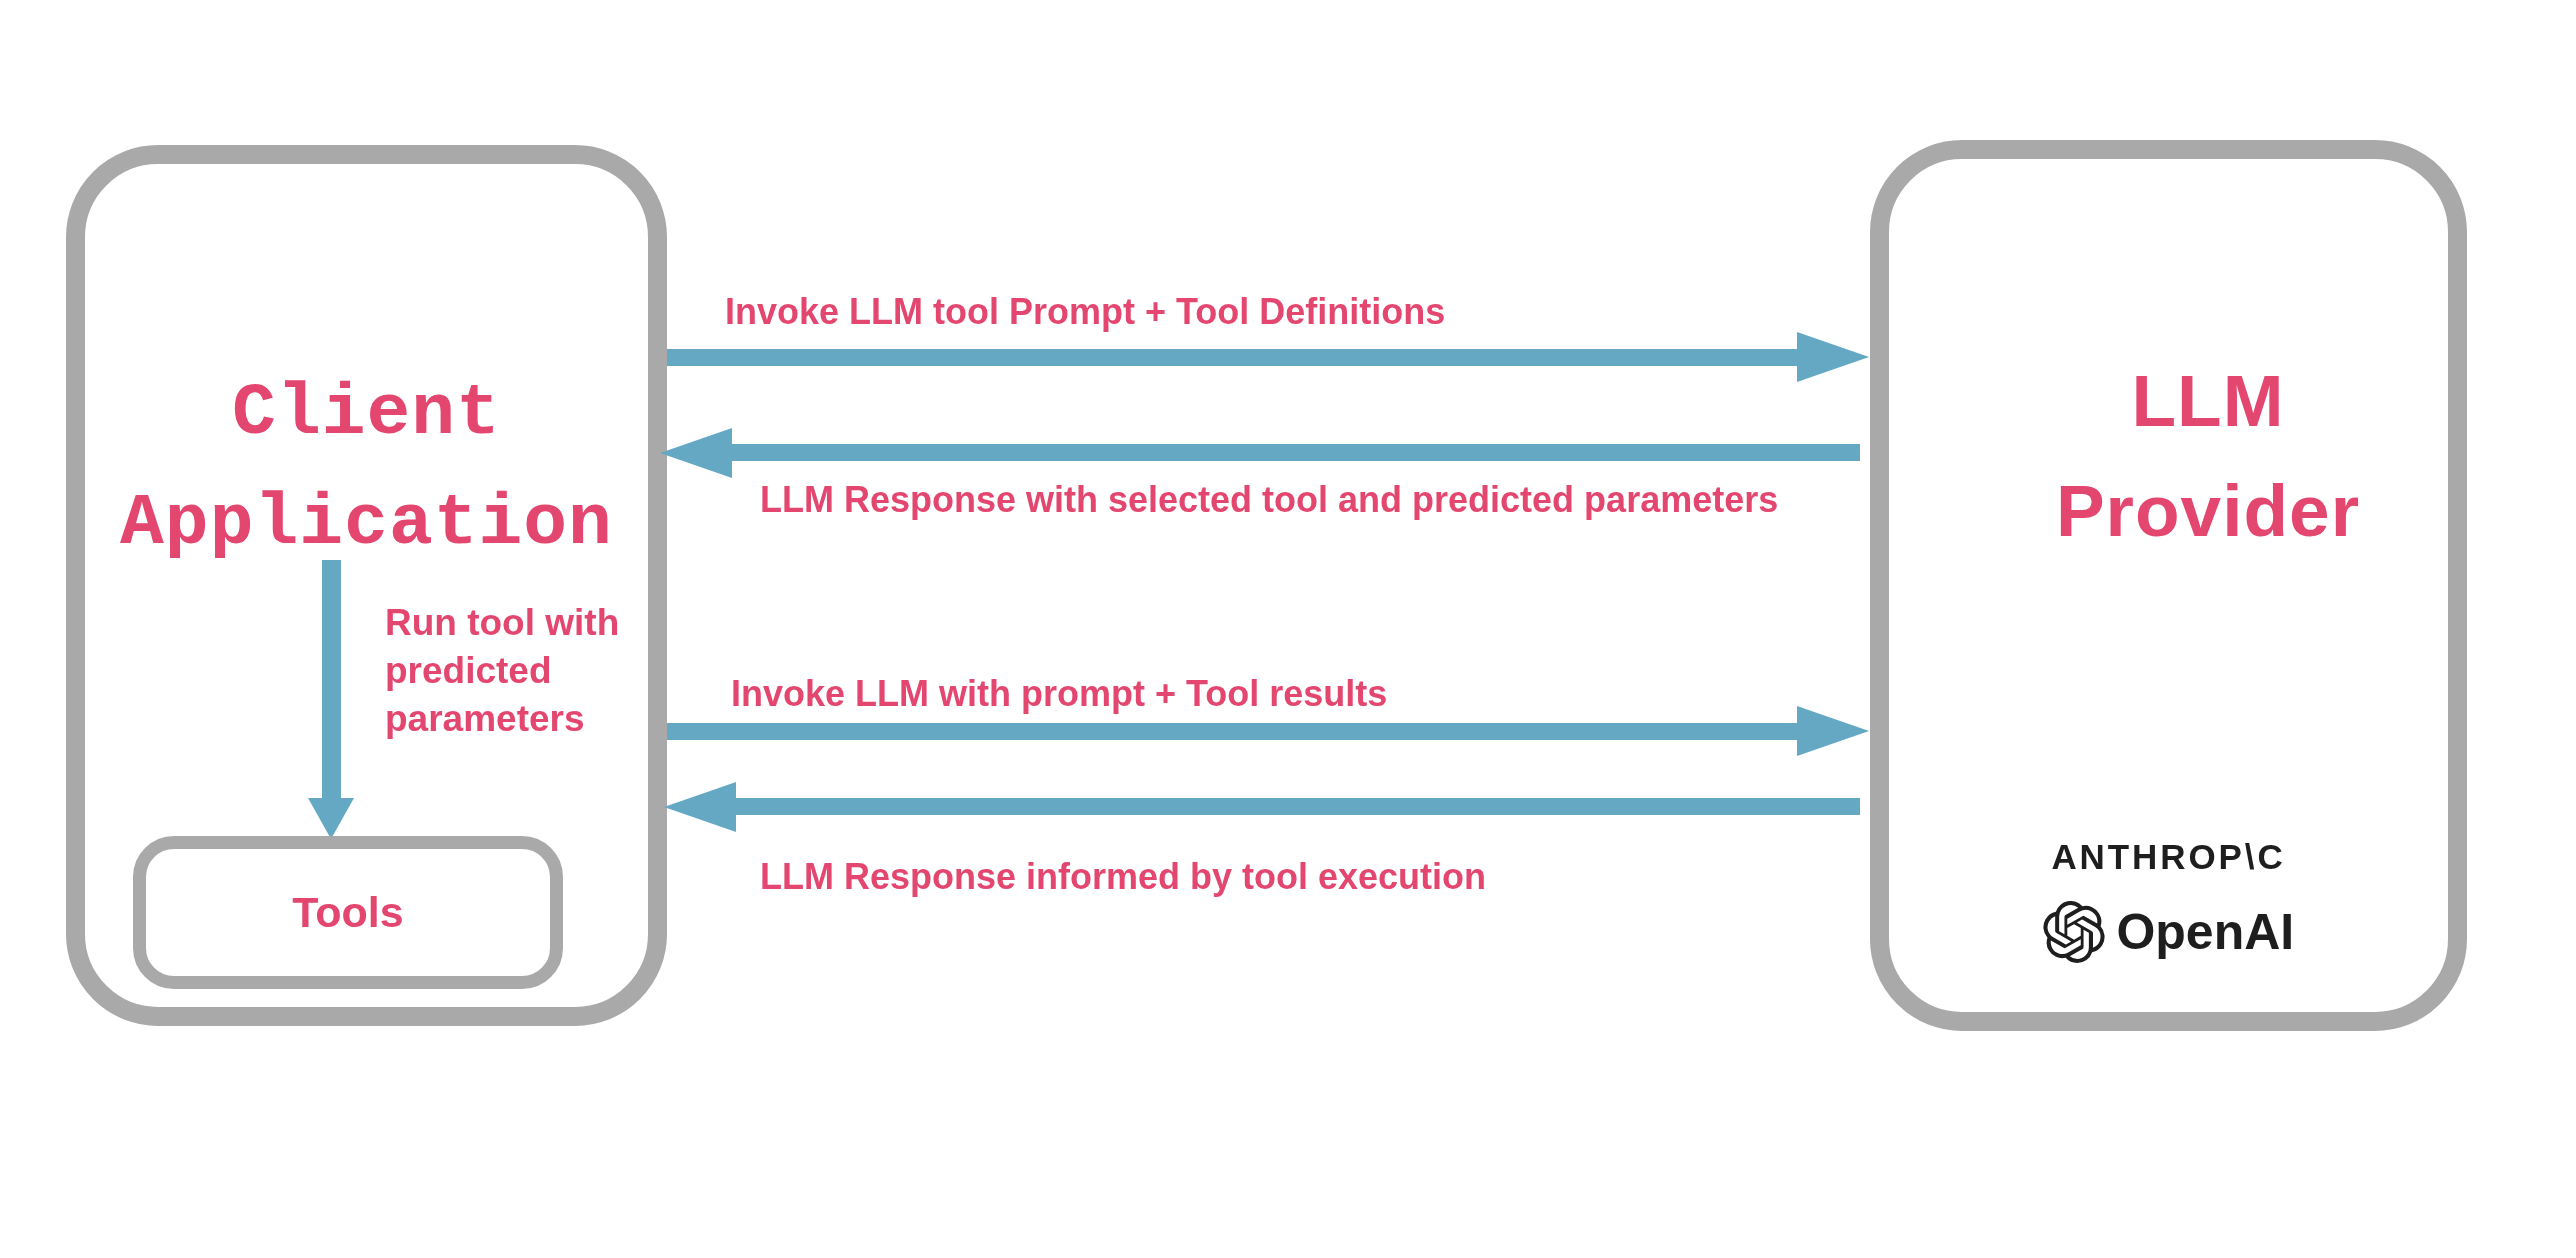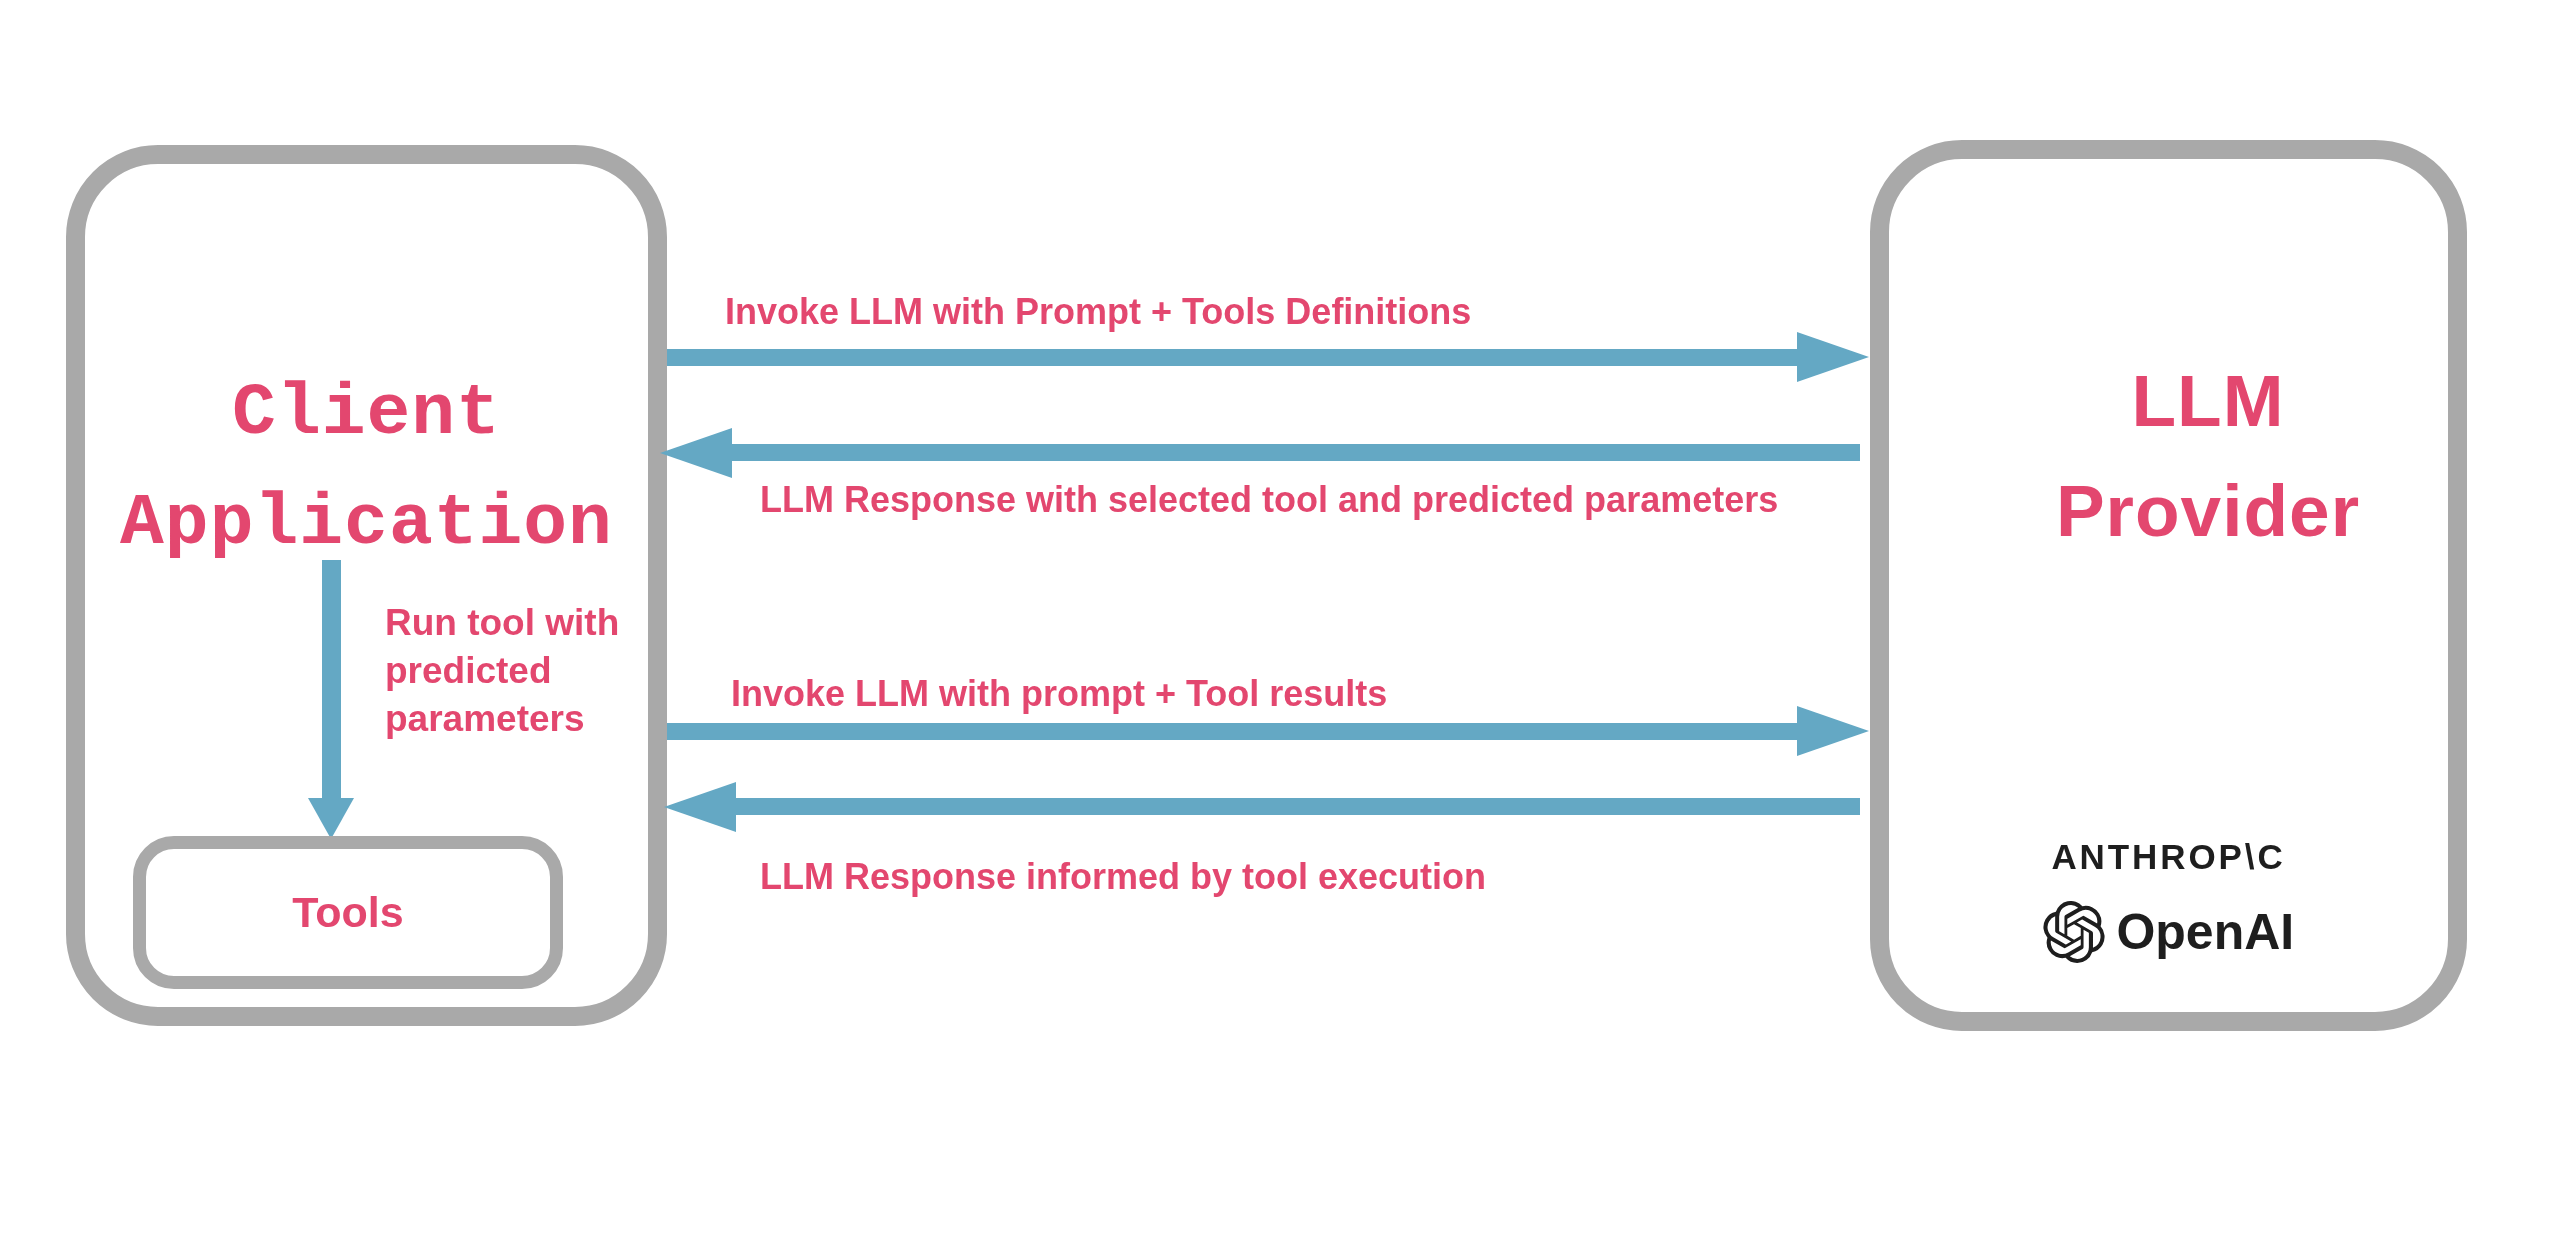--- a/index.html
+++ b/index.html
@@ -159,21 +159,21 @@
   <div class="run-tool-note">
     <div>Run tool with</div>
     <div>predicted</div>
     <div>parameters</div>
   </div>
 
   <div class="tools-box">
     <span class="tools-label">Tools</span>
   </div>
 
-  <div class="msg-label msg1-label">Invoke LLM with Prompt + Tools Definitions</div>
+  <div class="msg-label msg1-label">Invoke LLM tool Prompt + Tool Definitions</div>
   <div class="h-shaft msg1-shaft"></div>
   <div class="head-right msg1-head"></div>
 
   <div class="head-left msg2-head"></div>
   <div class="h-shaft msg2-shaft"></div>
   <div class="msg-label msg3-label">Invoke LLM with prompt + Tool results</div>
 
   <div class="msg-label msg2-label">LLM Response with selected tool and predicted parameters</div>
   <div class="h-shaft msg3-shaft"></div>
   <div class="head-right msg3-head"></div>

